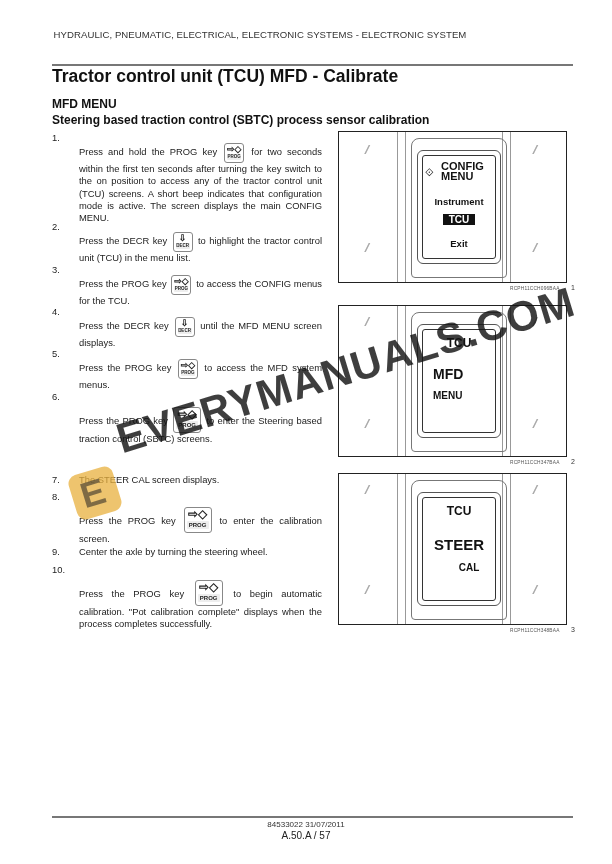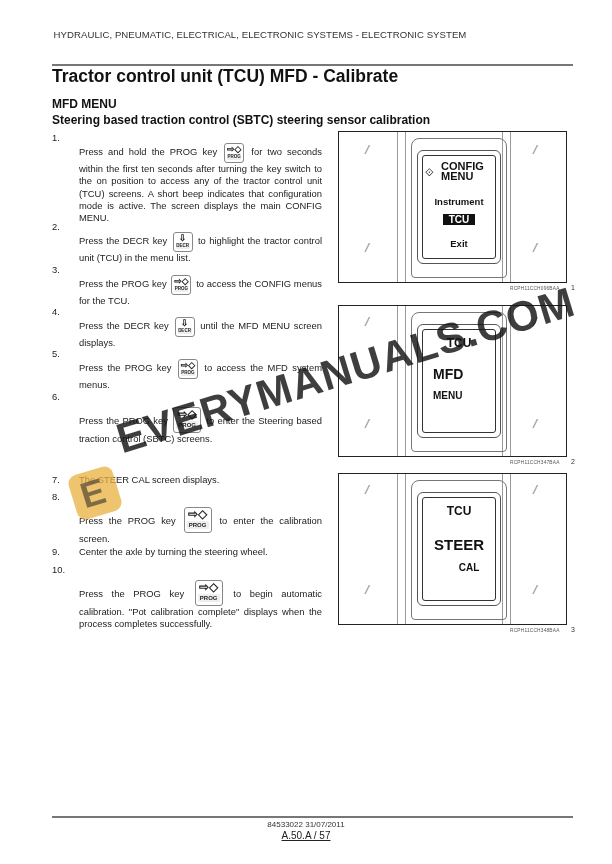--- a/index.html
+++ b/index.html
@@ -41,30 +41,30 @@
 
   .watermark-text { position: absolute; left: 125px; top: 415px; font-size: 42px; font-weight: bold;
                     color: rgba(20,20,20,0.82); transform: rotate(-17deg); transform-origin: left bottom;
                     letter-spacing: 1px; white-space: nowrap; pointer-events: none; }
   .watermark-logo { position: absolute; left: 72px; top: 470px; width: 46px; height: 46px; border-radius: 9px;
                     background: rgba(232,176,62,0.75); transform: rotate(-17deg); pointer-events: none; }
   .watermark-logo span { position: absolute; left: 9px; top: 2px; font-size: 36px; font-weight: bold; color: rgba(80,70,50,0.7); }
 
   .bottom-rule { position: absolute; top: 816px; left: 52px; width: 521px; height: 2px; background: #777; }
   .footer-doc { position: absolute; top: 820px; left: 0; width: 612px; text-align: center; font-size: 8px; color: #333; }
-  .footer-page { position: absolute; top: 830px; left: 0; width: 612px; text-align: center; font-size: 10px; color: #222; text-decoration: underline; }
+  .footer-page { position: absolute; top: 830px; left: 0; width: 612px; text-align: center; font-size: 10px; color: #222; }
 </style>
 </head>
 <body>
 
 <div class="running-header">HYDRAULIC, PNEUMATIC, ELECTRICAL, ELECTRONIC SYSTEMS - ELECTRONIC SYSTEM</div>
 <div class="top-rule"></div>
 <div class="page-title">Tractor control unit (TCU) MFD - Calibrate</div>
 <div class="section-title">MFD MENU</div>
-<div class="subsection-title">Steering based traction control (SBTC) steering sensor calibration</div>
+<div class="subsection-title">Steering based traction control (SBTC) process sensor calibration</div>
 
 <div class="step" style="top:132px;">
   <span class="step-num">1.</span>
   <div class="step-body spaced">
     <span>Press and hold the PROG key</span>
     <span class="key small"><span class="glyph">⇨◇</span><span class="klabel">PROG</span></span>
     <span>for two seconds within the first ten seconds after turning the key switch to the on position to access any of the tractor control unit (TCU) screens.  A short beep indicates that configuration mode is active.  The screen displays the main CONFIG MENU.</span>
   </div>
 </div>
 

